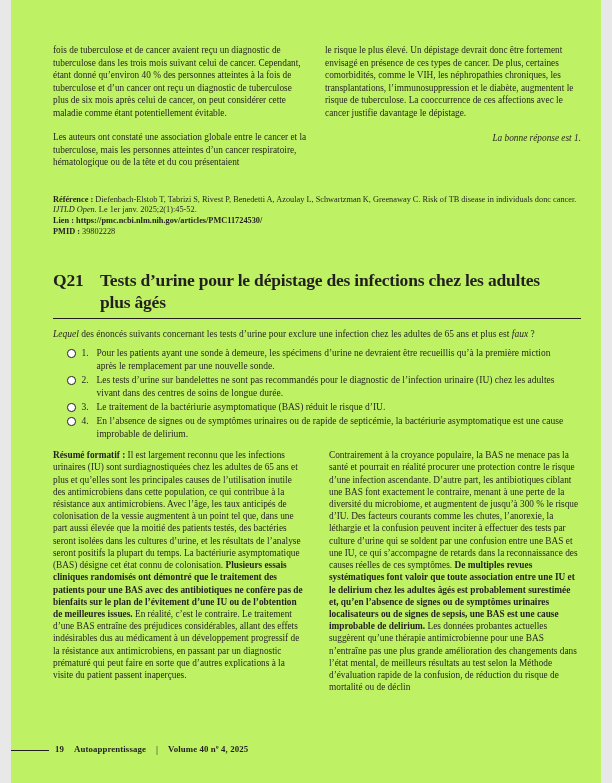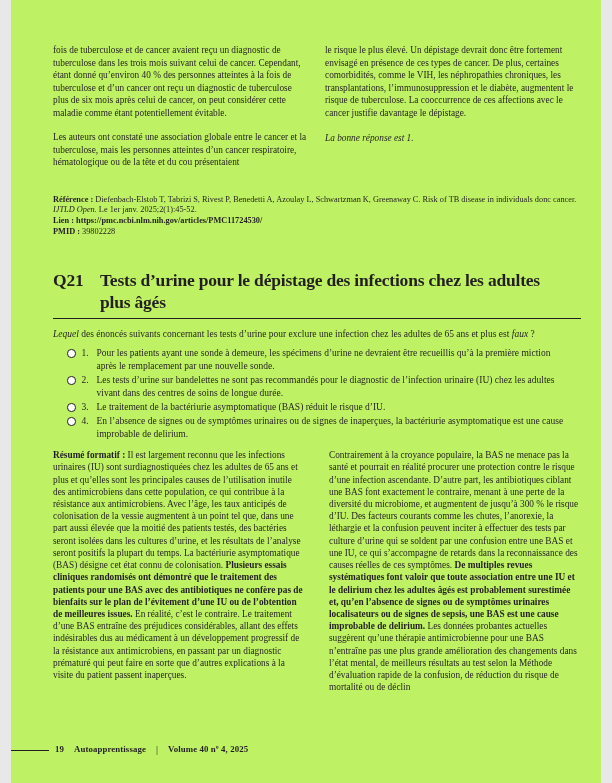--- a/index.html
+++ b/index.html
@@ -18,21 +18,21 @@
     left: 42px;
     top: 44px;
     width: 528px;
   }
   .twocol { display: flex; justify-content: space-between; }
   .col { width: 256px; }
   .bodytext { font-size: 9.3px; line-height: 12.5px; }
   .bodytext p { margin: 0; }
   .para-gap { margin-top: 12px !important; }
   .answer-line {
-    text-align: left;
+    text-align: right;
     font-style: italic;
     margin-top: 13px !important;
   }
   .reference {
     margin-top: 26px;
     font-size: 8.3px;
     line-height: 10.9px;
     width: 528px;
   }
   .reference p { margin: 0; }
@@ -144,21 +144,21 @@
         <span class="opt-text">Les tests d’urine sur bandelettes ne sont pas recommandés pour le diagnostic de l’infection urinaire (IU) chez les adultes vivant dans des centres de soins de longue durée.</span>
       </div>
       <div class="option">
         <span class="radio"></span>
         <span class="opt-num">3.</span>
         <span class="opt-text">Le traitement de la bactériurie asymptomatique (BAS) réduit le risque d’IU.</span>
       </div>
       <div class="option">
         <span class="radio"></span>
         <span class="opt-num">4.</span>
-        <span class="opt-text">En l’absence de signes ou de symptômes urinaires ou de signes de inaperçues, la bactériurie asymptomatique est une cause improbable de delirium.</span>
+        <span class="opt-text">En l’absence de signes ou de symptômes urinaires ou de rapide de septicémie, la bactériurie asymptomatique est une cause improbable de delirium.</span>
       </div>
     </div>
 
     <div class="twocol summary">
       <div class="col">
         <span class="b">Résumé formatif :</span><span> Il est largement reconnu que les infections urinaires (IU) sont surdiagnostiquées chez les adultes de 65 ans et plus et qu’elles sont les principales causes de l’utilisation inutile des antimicrobiens dans cette population, ce qui contribue à la résistance aux antimicrobiens. Avec l’âge, les taux anticipés de colonisation de la vessie augmentent à un point tel que, dans une part aussi élevée que la moitié des patients testés, des bactéries seront isolées dans les cultures d’urine, et les résultats de l’analyse seront positifs la plupart du temps. La bactériurie asymptomatique (BAS) désigne cet état connu de colonisation. </span><span class="b">Plusieurs essais cliniques randomisés ont démontré que le traitement des patients pour une BAS avec des antibiotiques ne confère pas de bienfaits sur le plan de l’évitement d’une IU ou de l’obtention de meilleures issues.</span><span> En réalité, c’est le contraire. Le traitement d’une BAS entraîne des préjudices considérables, allant des effets indésirables dus au médicament à un développement progressif de la résistance aux antimicrobiens, en passant par un diagnostic prématuré qui peut faire en sorte que d’autres explications à la visite du patient passent inaperçues.</span>
       </div>
       <div class="col">
         <span>Contrairement à la croyance populaire, la BAS ne menace pas la santé et pourrait en réalité procurer une protection contre le risque d’une infection ascendante. D’autre part, les antibiotiques ciblant une BAS font exactement le contraire, menant à une perte de la diversité du microbiome, et augmentent de jusqu’à 300 % le risque d’IU. Des facteurs courants comme les chutes, l’anorexie, la léthargie et la confusion peuvent inciter à effectuer des tests par culture d’urine qui se soldent par une confusion entre une BAS et une IU, ce qui s’accompagne de retards dans la reconnaissance des causes réelles de ces symptômes. </span><span class="b">De multiples revues systématiques font valoir que toute association entre une IU et le delirium chez les adultes âgés est probablement surestimée et, qu’en l’absence de signes ou de symptômes urinaires localisateurs ou de signes de sepsis, une BAS est une cause improbable de delirium.</span><span> Les données probantes actuelles suggèrent qu’une thérapie antimicrobienne pour une BAS n’entraîne pas une plus grande amélioration des changements dans l’état mental, de meilleurs résultats au test selon la Méthode d’évaluation rapide de la confusion, de réduction du risque de mortalité ou de déclin</span>
       </div>

